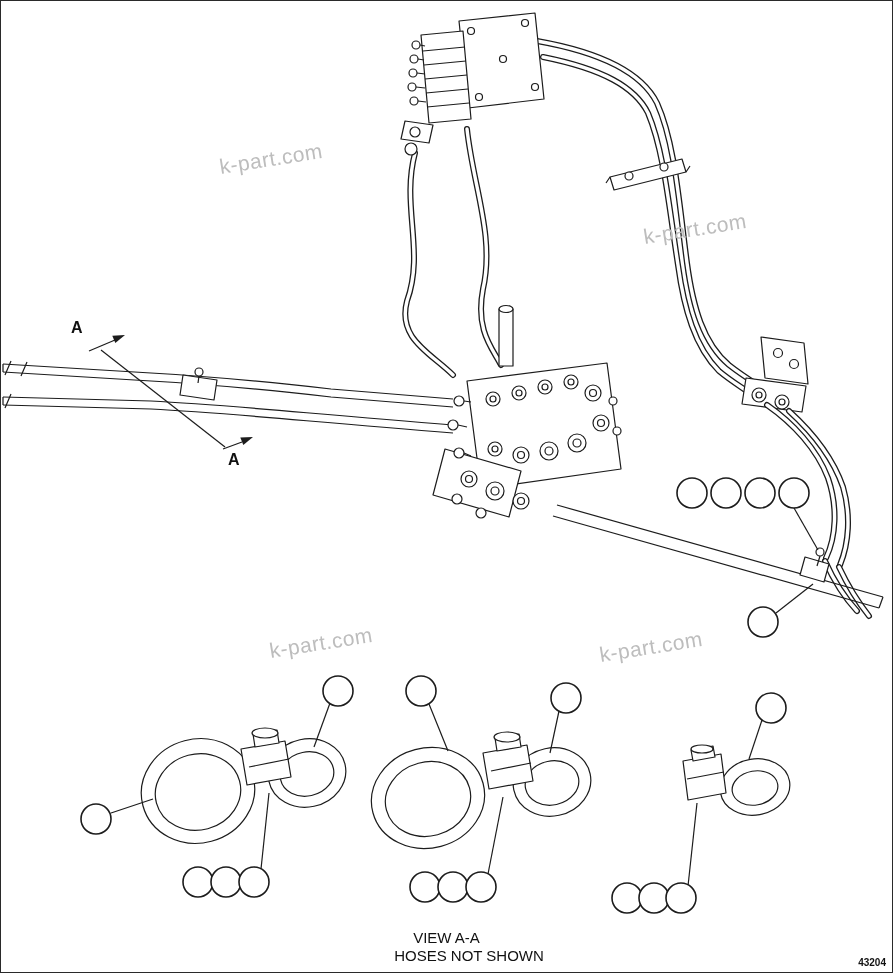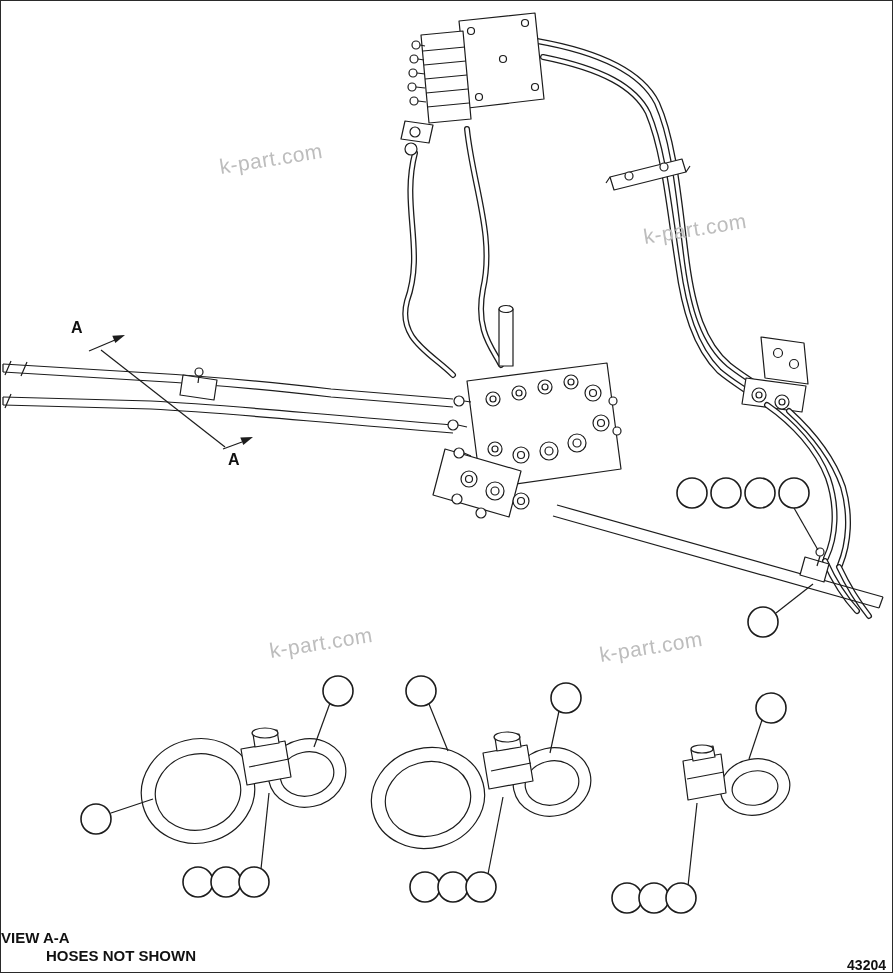--- a/index.html
+++ b/index.html
@@ -17,24 +17,24 @@
   .fw{fill:#ffffff;stroke:#1c1c1c;stroke-width:1.2;stroke-linejoin:round;}
   .hose-o{fill:none;stroke:#1c1c1c;stroke-width:6;stroke-linecap:round;}
   .hose-i{fill:none;stroke:#ffffff;stroke-width:3.4;stroke-linecap:round;}
   .ball{fill:#ffffff;stroke:#1c1c1c;stroke-width:1.6;}
   .ah{fill:#1c1c1c;stroke:none;}
   .wm{
     position:absolute;color:#bdbdbd;font-size:21px;letter-spacing:.5px;
     transform:rotate(-9deg);white-space:nowrap;user-select:none;
   }
   .sec-a{position:absolute;font-weight:bold;font-size:16px;color:#111;}
-  .caption{position:absolute;left:0;right:0;font-weight:bold;color:#111;}
+  .caption{position:absolute;left:0;right:0;text-align:center;font-weight:normal;color:#111;}
   .cap-view{top:928px;font-size:15px;}
   .cap-note{top:946px;font-size:15px;margin-left:45px;}
-  .dwg-no{position:absolute;right:6px;top:956px;font-size:14px;font-weight:bold;color:#111;}
+  .dwg-no{position:absolute;right:6px;top:956px;font-size:10px;font-weight:bold;color:#111;}
 </style>
 </head>
 <body>
 
 <div id="stage">
 
   <svg width="893" height="973" viewBox="0 0 893 973">
 
     <g>
       <path class="ln" d="M 2,363 L 150,372 C 220,376 260,380 330,388 L 452,398"></path>

